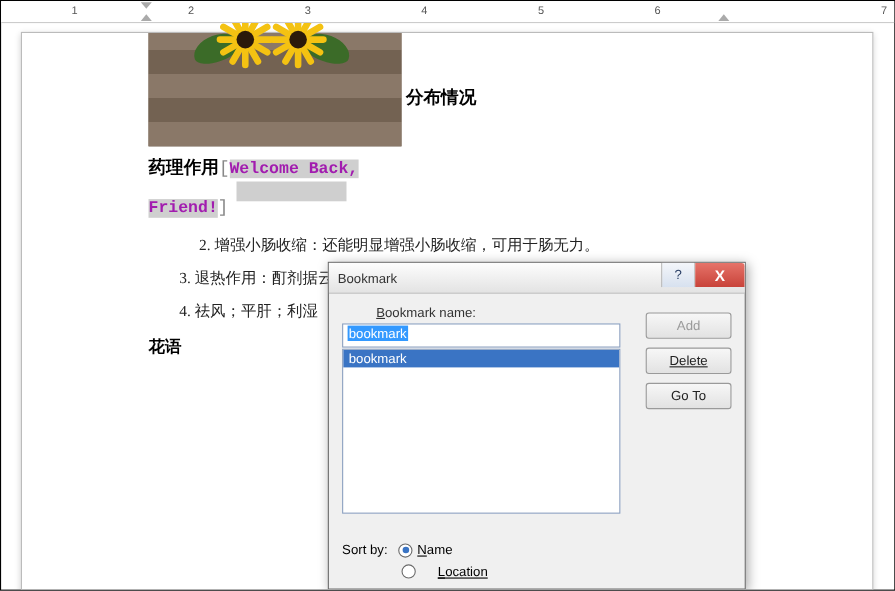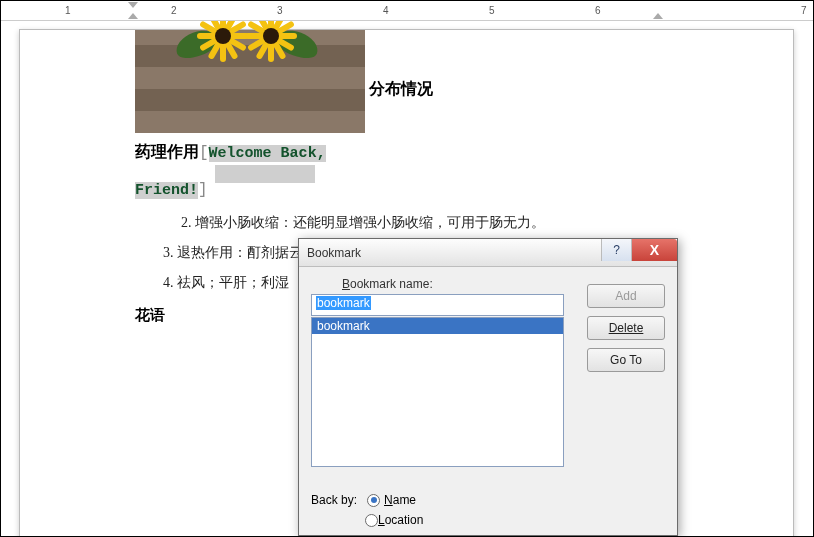--- a/index.html
+++ b/index.html
@@ -96,21 +96,21 @@
   .body-text {
     font-size: 14px;
     font-family: "SimSun", serif;
     color: #222;
   }
   .highlight {
     background: #cfcfcf;
     font-family: "Courier New", monospace;
     font-weight: bold;
     font-size: 15px;
-    color:#14532d;
+    color:#a21caf;
   }
   .bm-bracket { color:#888; font-family:"Courier New",monospace; }
   .dist-heading { position:absolute; left:349px; top:49px; }
   .dist-text { position:absolute; left:353px; top:72px; font-size:14px; }
   .pharma-line { position:absolute; left:115px; top:112px; }
   .friend-line { position:absolute; left:115px; top:150px; }
   .li2 { position:absolute; left:161px; top:184px; font-size:14px; }
   .li3 { position:absolute; left:143px; top:214px; font-size:14px; }
   .li4 { position:absolute; left:143px; top:244px; font-size:14px;text-align:right; }
   .hua { position:absolute; left:115px; top:276px; font-weight:bold; font-size:15px; }
@@ -185,21 +185,21 @@
     line-height:22px;
   }
   .dlg-btn.disabled { color:#9a9a9a; }
   .sort-row { position:absolute; left:12px; top:226px; display:flex; align-items:center; gap:10px; font-size:12px; }
   .radio-row { display:flex; align-items:center; gap:4px; }
   .radio {
     width:13px;height:13px;border:1px solid #6b6b6b;border-radius:50%;
     display:inline-flex;align-items:center;justify-content:center;background:#fff;
   }
   .radio.checked::after{content:"";width:6px;height:6px;background:#3a74c4;border-radius:50%;}
-  .loc-row { position:absolute; left:66px; top:246px; display:flex; align-items:center; gap:0; }
+  .loc-row { position:absolute; left:66px; top:246px; display:flex; align-items:flex-start; gap:20px;text-decoration:underline; }
 </style>
 </head>
 <body>
 
 <div class="ruler">
   <span class="tick-num" style="left:64px">1</span>
   <span class="tick-num" style="left:170px">2</span>
   <span class="tick-num" style="left:276px">3</span>
   <span class="tick-num" style="left:382px">4</span>
   <span class="tick-num" style="left:488px">5</span>
@@ -296,21 +296,21 @@
       <span>Add</span>
     </div>
     <div class="dlg-btn" style="top:49px">
       <span class="underline">Delete</span>
     </div>
     <div class="dlg-btn" style="top:81px">
       <span>Go To</span>
     </div>
 
     <div class="sort-row">
-      <span>Back by:</span>
+      <span>Sort by:</span>
       <div class="radio-row">
         <span class="radio checked"></span>
         <span><span class="underline">N</span><span>ame</span></span>
       </div>
     </div>
     <div class="loc-row radio-row">
       <span class="radio"></span>
       <span><span class="underline">L</span><span>ocation</span></span>
     </div>
 

